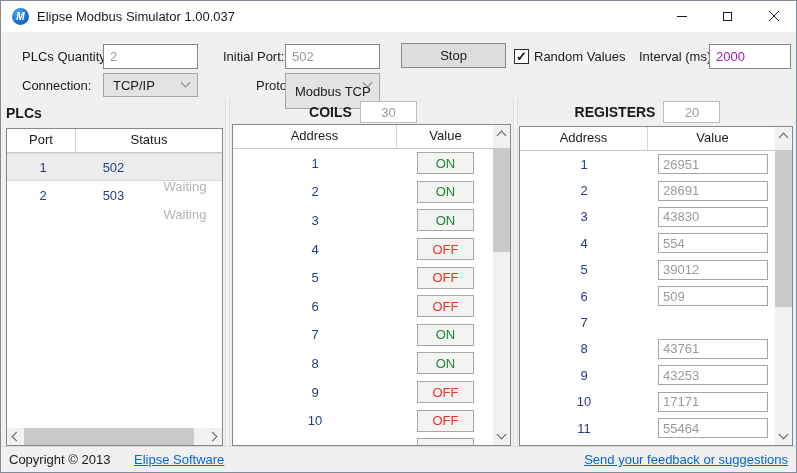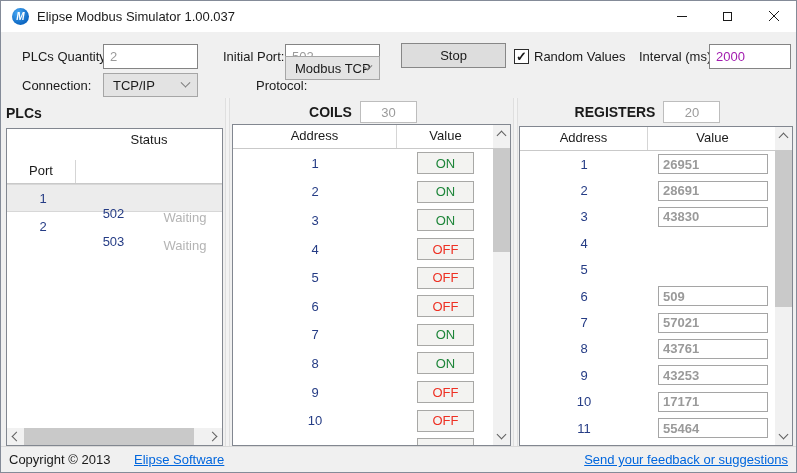--- a/index.html
+++ b/index.html
@@ -48,21 +48,21 @@
   
   .table{position:absolute;background:#fff;border:1px solid #828790;overflow:hidden;}
   .t-head{display:flex;border-bottom:1px solid #c9c9c9;background:#fff;}
   .t-hcell{text-align:center;padding-top:3px;height:23px;border-right:1px solid #d5d5d5;}
   .t-hcell:last-child{border-right:none;}
   
   .plcs-table{left:5px;top:127px;width:217px;height:318px;}
   .plc-row{display:flex;height:28px;align-items:center;}
   .plc-row.selected{background:#ececec;border-top:1px solid #d7d7d7;border-bottom:1px solid #d7d7d7;}
   .plc-c{text-align:center;}
-  .c-sim{width:72px;} .c-port{width:69px;margin-top:31px;} .c-status{flex:1;}
+  .c-sim{width:72px;} .c-port{width:69px;} .c-status{flex:1;}
   .num{color:var(--addr-color);}
   .waiting{color:var(--waiting-color);margin-top:39px;}
   
   .hscroll{position:absolute;left:0;right:0;bottom:0;height:17px;background:#f1f1f1;}
   .hthumb{position:absolute;left:17px;top:0;width:170px;height:17px;background:#c9c9c9;}
   .vscroll{position:absolute;top:0;bottom:0;right:0;width:17px;background:#f1f1f1;}
   .vthumb{position:absolute;left:0;width:17px;background:#c9c9c9;}
   .chev{position:absolute;width:7px;height:7px;border-left:1.4px solid #5f5f5f;border-top:1.4px solid #5f5f5f;}
   .chev-up{transform:rotate(45deg);left:5px;top:7px;}
   .chev-down{transform:rotate(225deg);left:5px;bottom:7px;}
@@ -75,21 +75,21 @@
   .coil-addr{width:164px;text-align:center;color:var(--addr-color);}
   .coil-btn-wrap{width:97px;display:flex;justify-content:center;}
   .coil-btn{width:57px;height:22px;background:#f3f3f1;border:1px solid #a8a8a6;font-size:13px;cursor:default;}
   .coil-btn.on{color:var(--on-color);} .coil-btn.off{color:var(--off-color);}
   
   .regs-table{left:518px;top:125px;width:274px;height:320px;}
   .regs-table .h-addr{width:128px;} .regs-table .h-val{width:129px;}
   .reg-row{display:flex;height:26.4px;align-items:center;}
   .reg-addr{width:128px;text-align:center;color:var(--addr-color);}
   .reg-input{width:110px;height:20px;margin-left:10px;background:#fff;border:1px solid #a5a5a5;
-      color:#9a9a9a;font-size:13px;padding:0 4px;outline:none;font-weight:bold;}
+      color:#9a9a9a;font-size:13px;padding:0 4px;outline:none;}
   
   .statusbar{position:absolute;left:0;right:0;bottom:0;height:26px;background:#f0f0f0;
       border-top:1px solid #d9d9d9;display:flex;align-items:center;padding:0 8px;justify-content:space-between;}
   a.link{color:var(--link-color);text-decoration:underline;cursor:pointer;margin-left:20px;}
 </style>
 </head>
 <body>
 
 <div class="window">
 
@@ -118,21 +118,21 @@
   <span class="lbl" style="left:533px;top:48px;">Random Values</span>
   <span class="lbl" style="left:638px;top:48px;">Interval (ms):</span>
   <input class="tb dark" style="left: 708px; top: 43px; width: 82px; height: 25px;" value="2000">
 
   <span class="lbl" style="left:21px;top:77px;">Connection:</span>
   <div class="dropdown" style="left:102px;top:72px;width:95px;height:24px;">
     <span>TCP/IP</span>
     <span class="dd-chev"></span>
   </div>
   <span class="lbl" style="left:222px;top:77px;margin-left:33px;">Protocol:</span>
-  <div class="dropdown" style="left:284px;top:55px;width:95px;height:24px;">
+  <div class="dropdown" style="left:284px;top:72px;width:95px;height:36px;">
     <span>Modbus TCP</span>
     <span class="dd-chev"></span>
   </div>
 
   <div class="sec-title plcs-title">PLCs</div>
   <div class="sec-head coils-head">
     <span class="sec-title">COILS</span>
     <input class="count-tb" value="30" style="">
   </div>
   <div class="sec-head regs-head">
@@ -260,31 +260,32 @@
         <div class="reg-row">
       <span class="reg-addr">2</span>
       <input class="reg-input" value="28691" style="">
     </div>
         <div class="reg-row">
       <span class="reg-addr">3</span>
       <input class="reg-input" value="43830" style="">
     </div>
         <div class="reg-row">
       <span class="reg-addr">4</span>
+      <input class="reg-input" value="554" style="">
     </div>
         <div class="reg-row">
       <span class="reg-addr">5</span>
+      <input class="reg-input" value="39012" style="">
     </div>
         <div class="reg-row">
       <span class="reg-addr">6</span>
       <input class="reg-input" value="509" style="">
     </div>
         <div class="reg-row">
       <span class="reg-addr">7</span>
-      <input class="reg-input" value="57021" style="">
     </div>
         <div class="reg-row">
       <span class="reg-addr">8</span>
       <input class="reg-input" value="43761" style="">
     </div>
         <div class="reg-row">
       <span class="reg-addr">9</span>
       <input class="reg-input" value="43253" style="">
     </div>
         <div class="reg-row">

